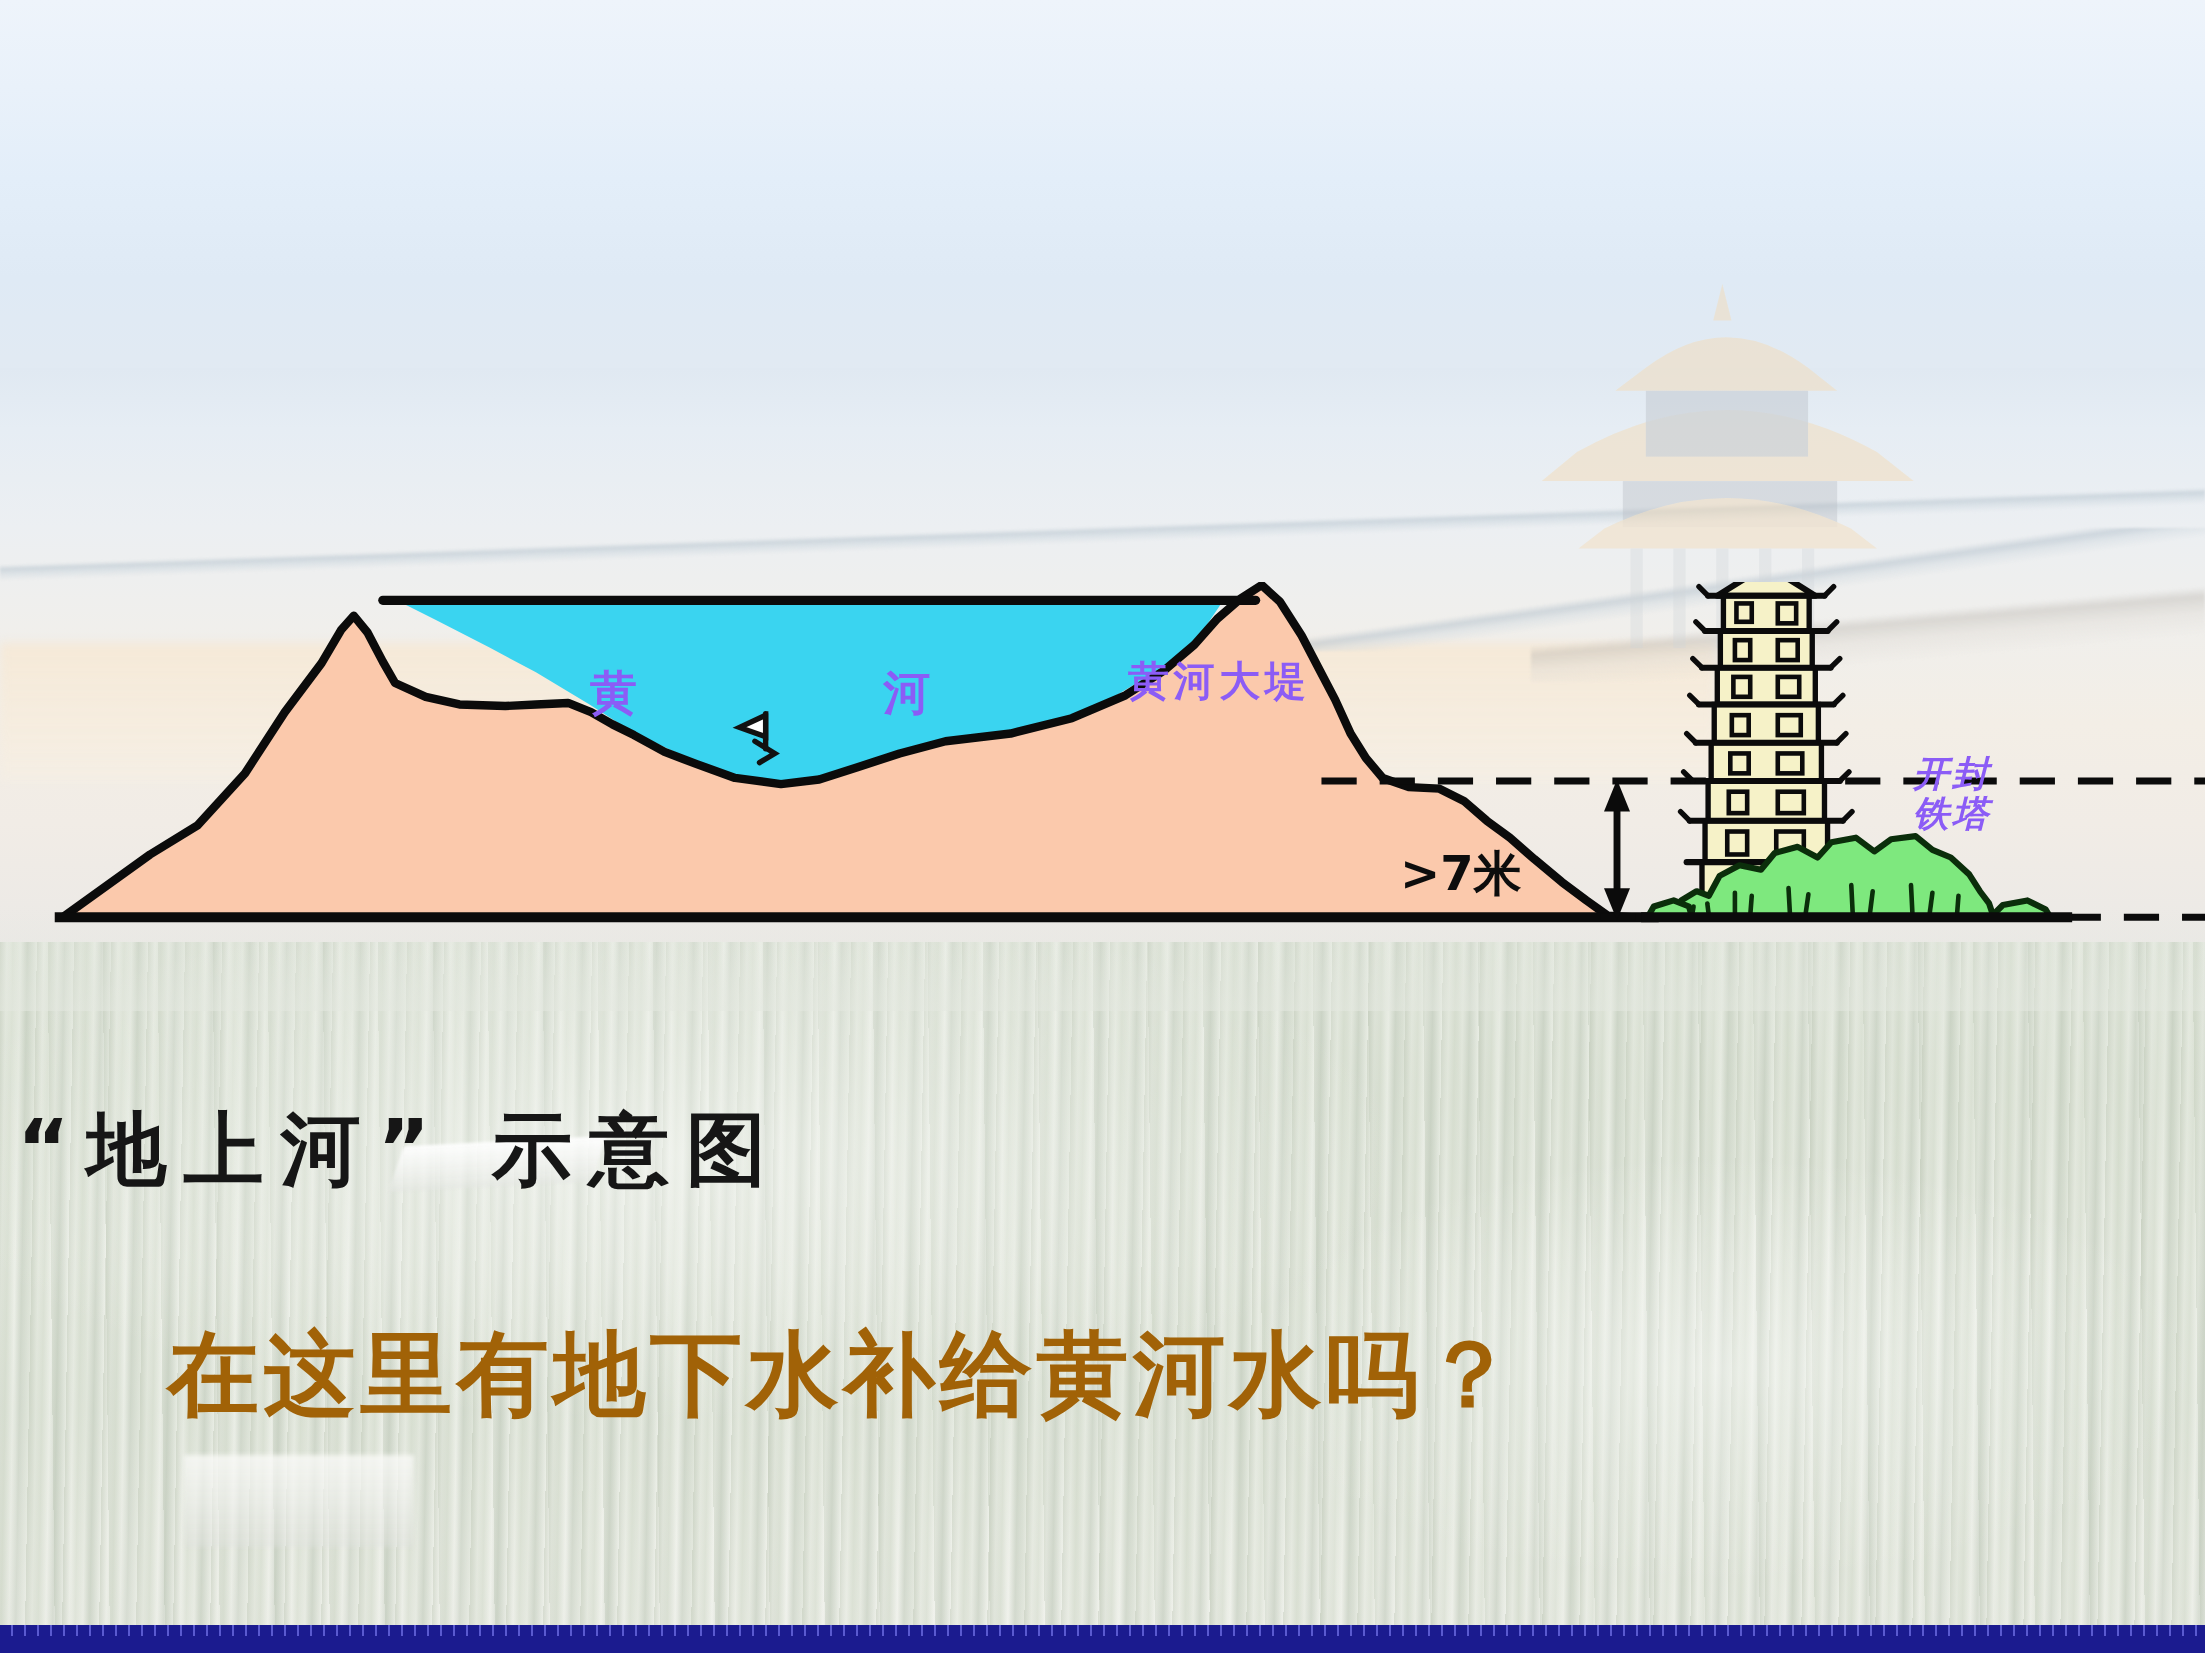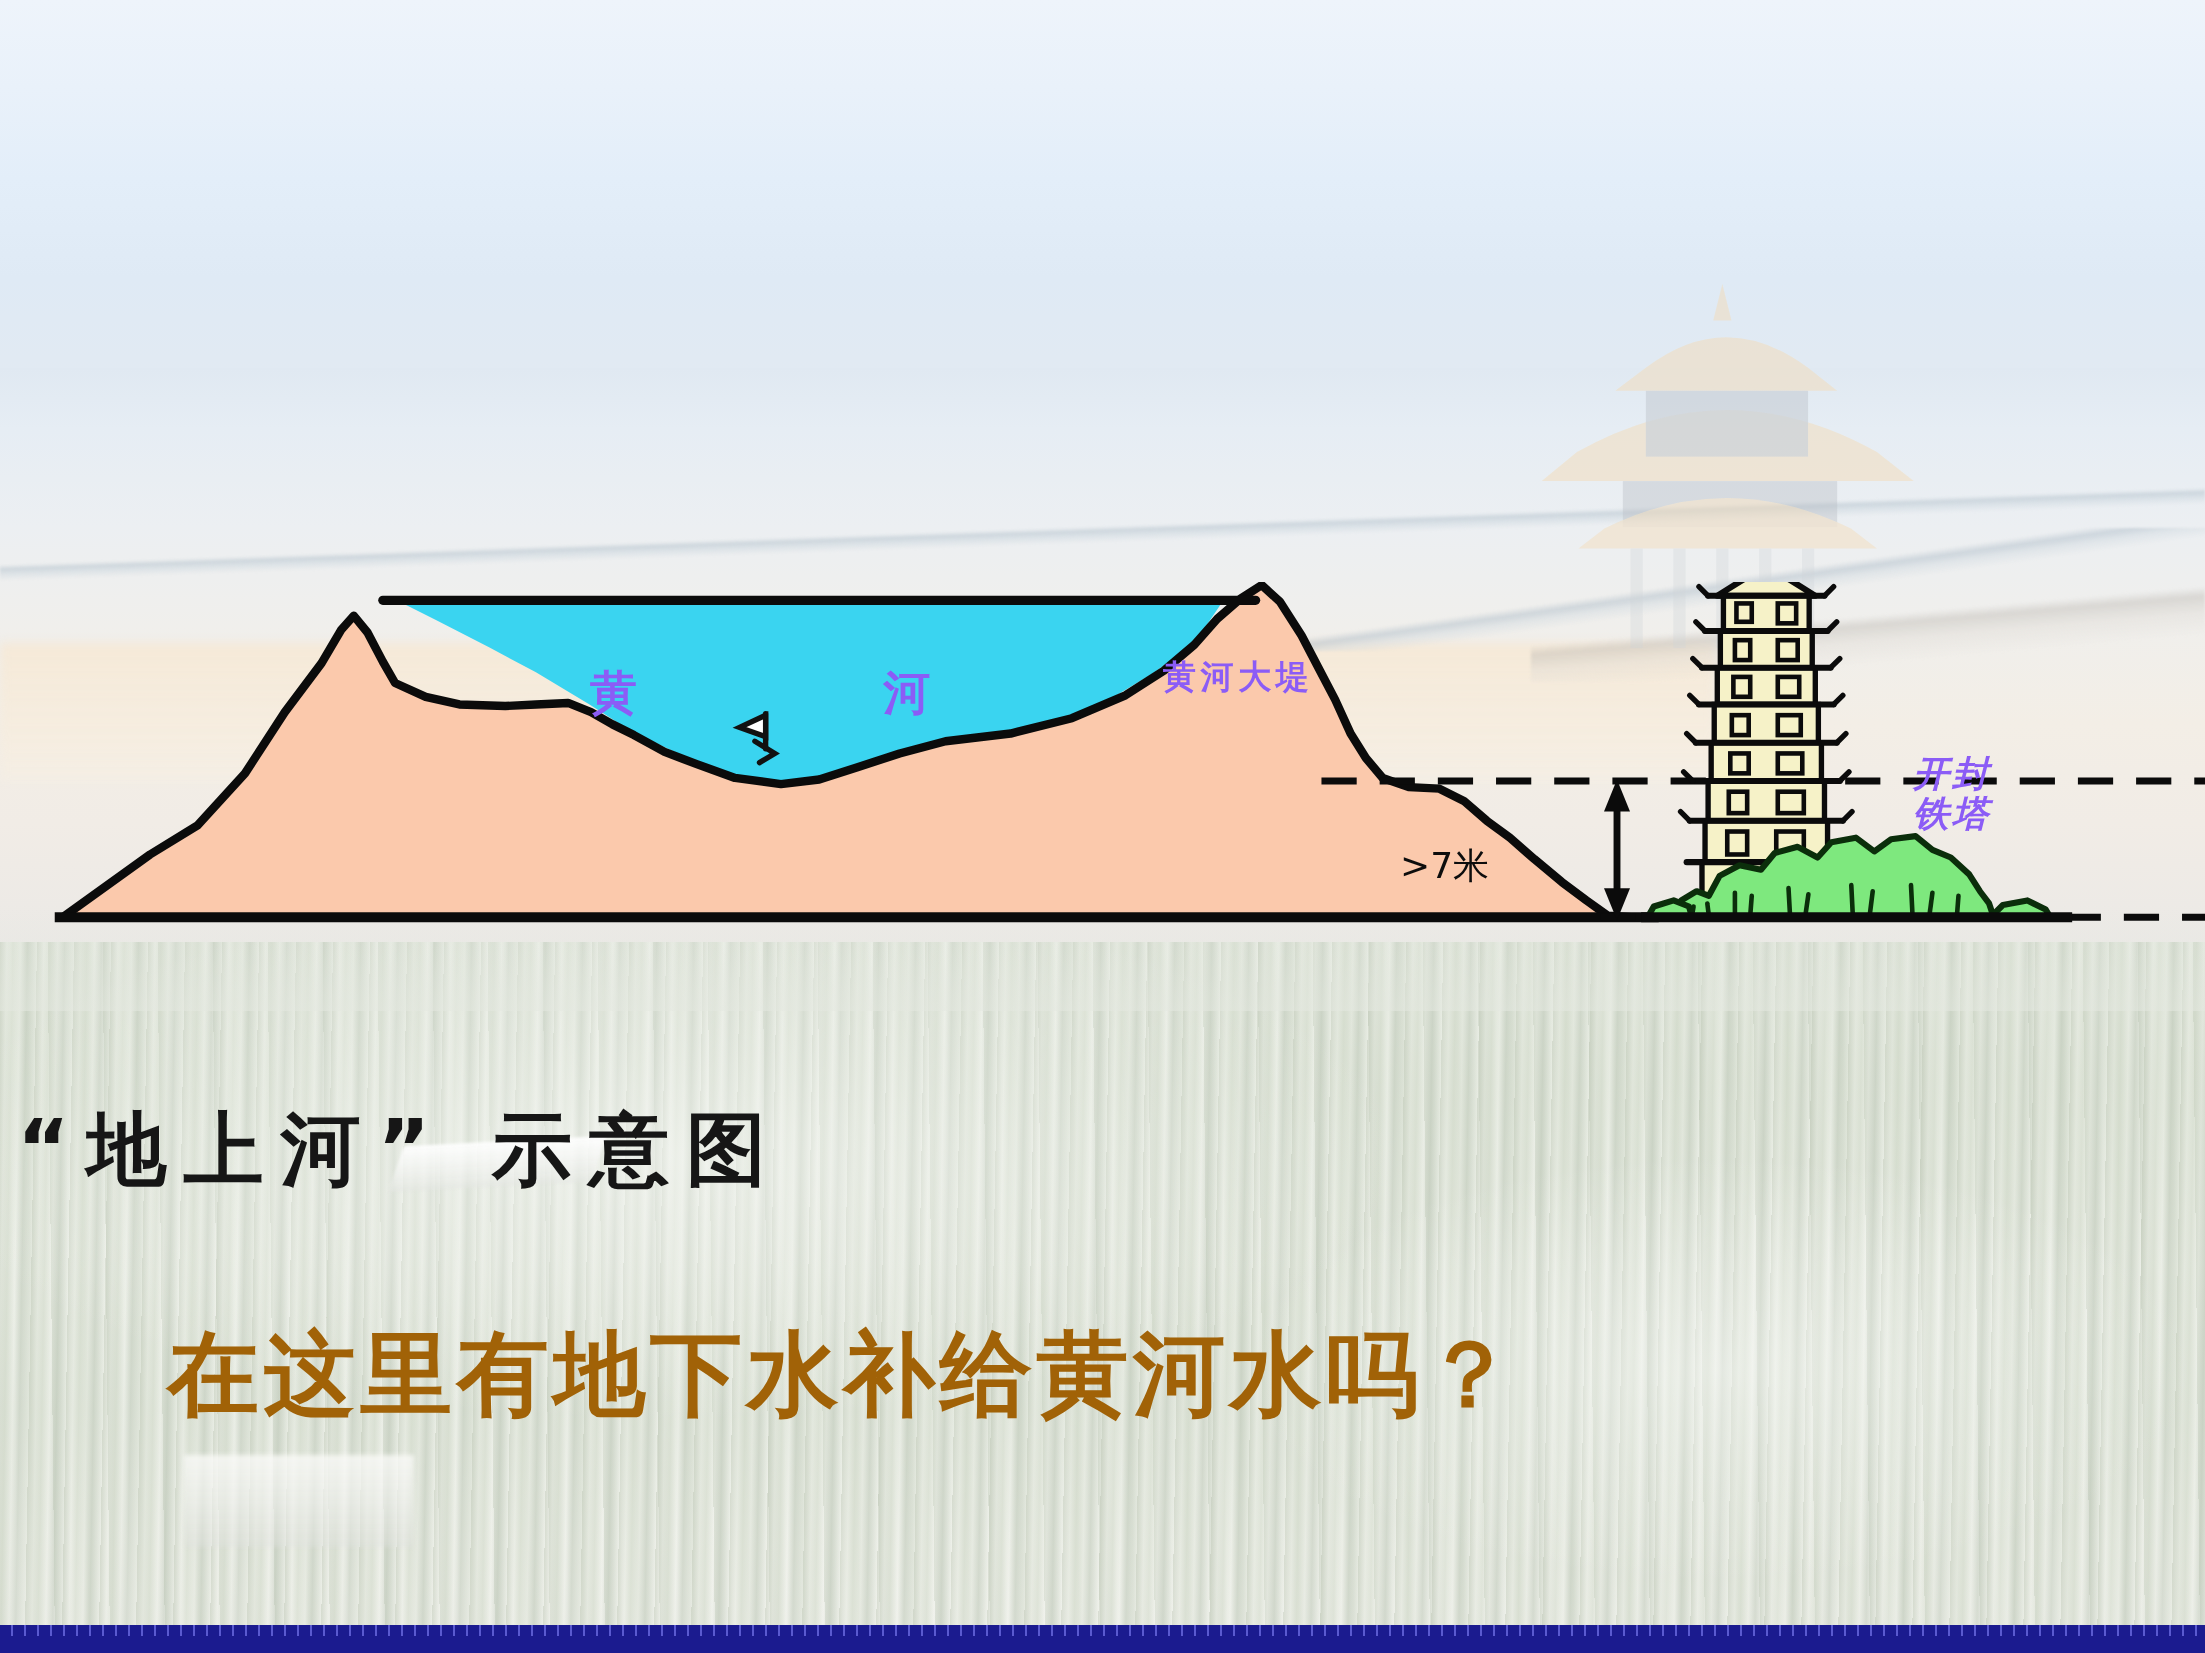--- a/index.html
+++ b/index.html
@@ -130,37 +130,37 @@
     font-weight: 700;
     white-space: nowrap;
     line-height: 1.06;
   }
   #label-huanghe {
     left: 590px; top: 668px;
     font-size: 47px;
     letter-spacing: 115px;
   }
   #label-dadi {
-    left: 1163px; top: 660px;
-    font-size: 33px;
+    left: 1128px; top: 660px;
+    font-size: 41px;
     letter-spacing: 4.6px;
   }
   #label-tieta {
     left: 1913px; top: 754px;
     font-size: 36px;
     letter-spacing: 3.1px;
     line-height: 1.12;
     text-align: left;
     font-style: italic;
   }
   #label-7m {
     position: absolute;
     left: 1400px; top: 842px;
-    font-size: 36px;
-    font-weight: 400;
+    font-size: 48px;
+    font-weight: 700;
     color: #0d0d0d;
     font-family: "DejaVu Sans", "Liberation Sans", sans-serif;
     white-space: nowrap;
   }
 
   
   #main-title {
     position: absolute;
     left: 0; top: 1097px; width: 2205px;
     font-size: 80px;

